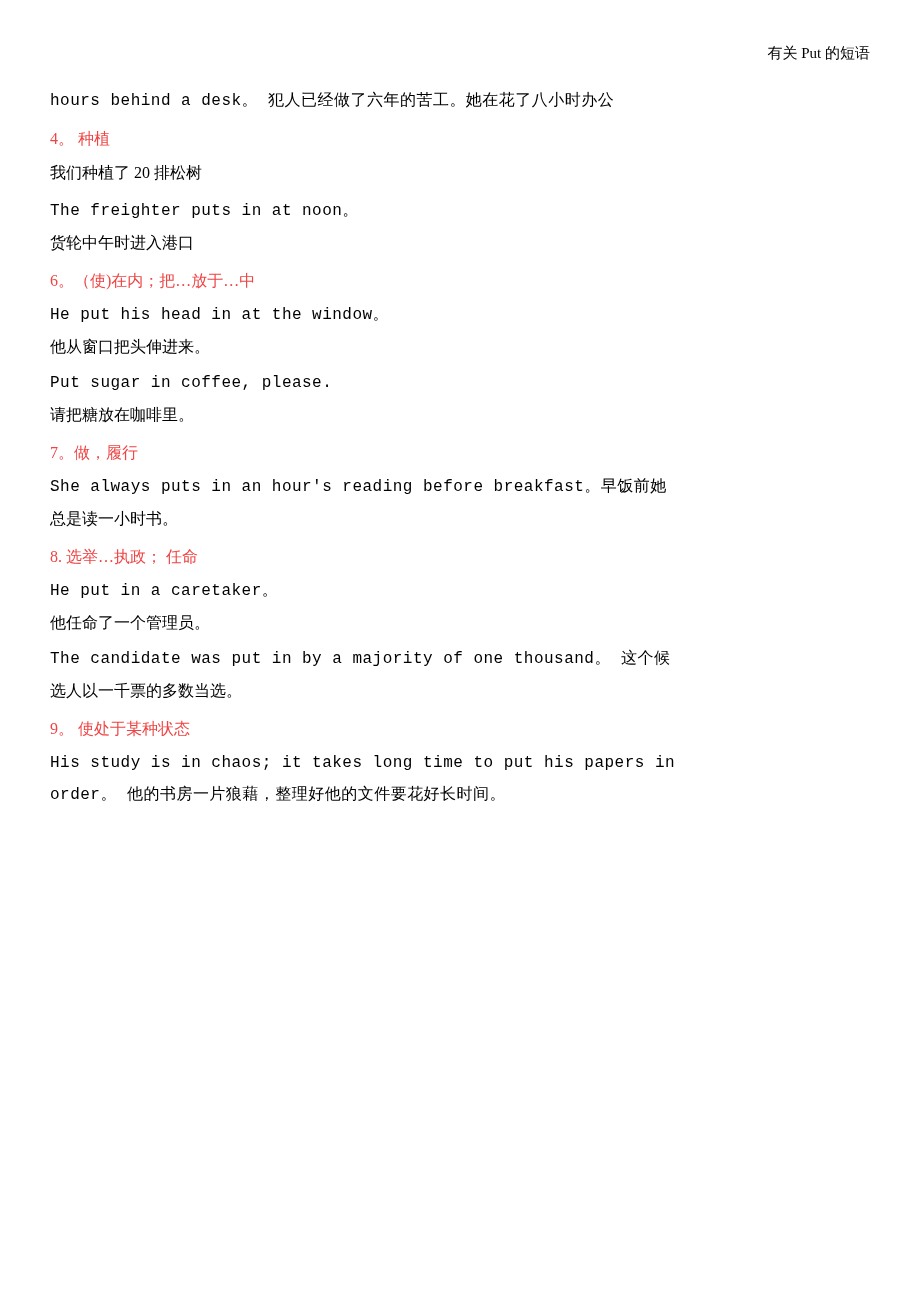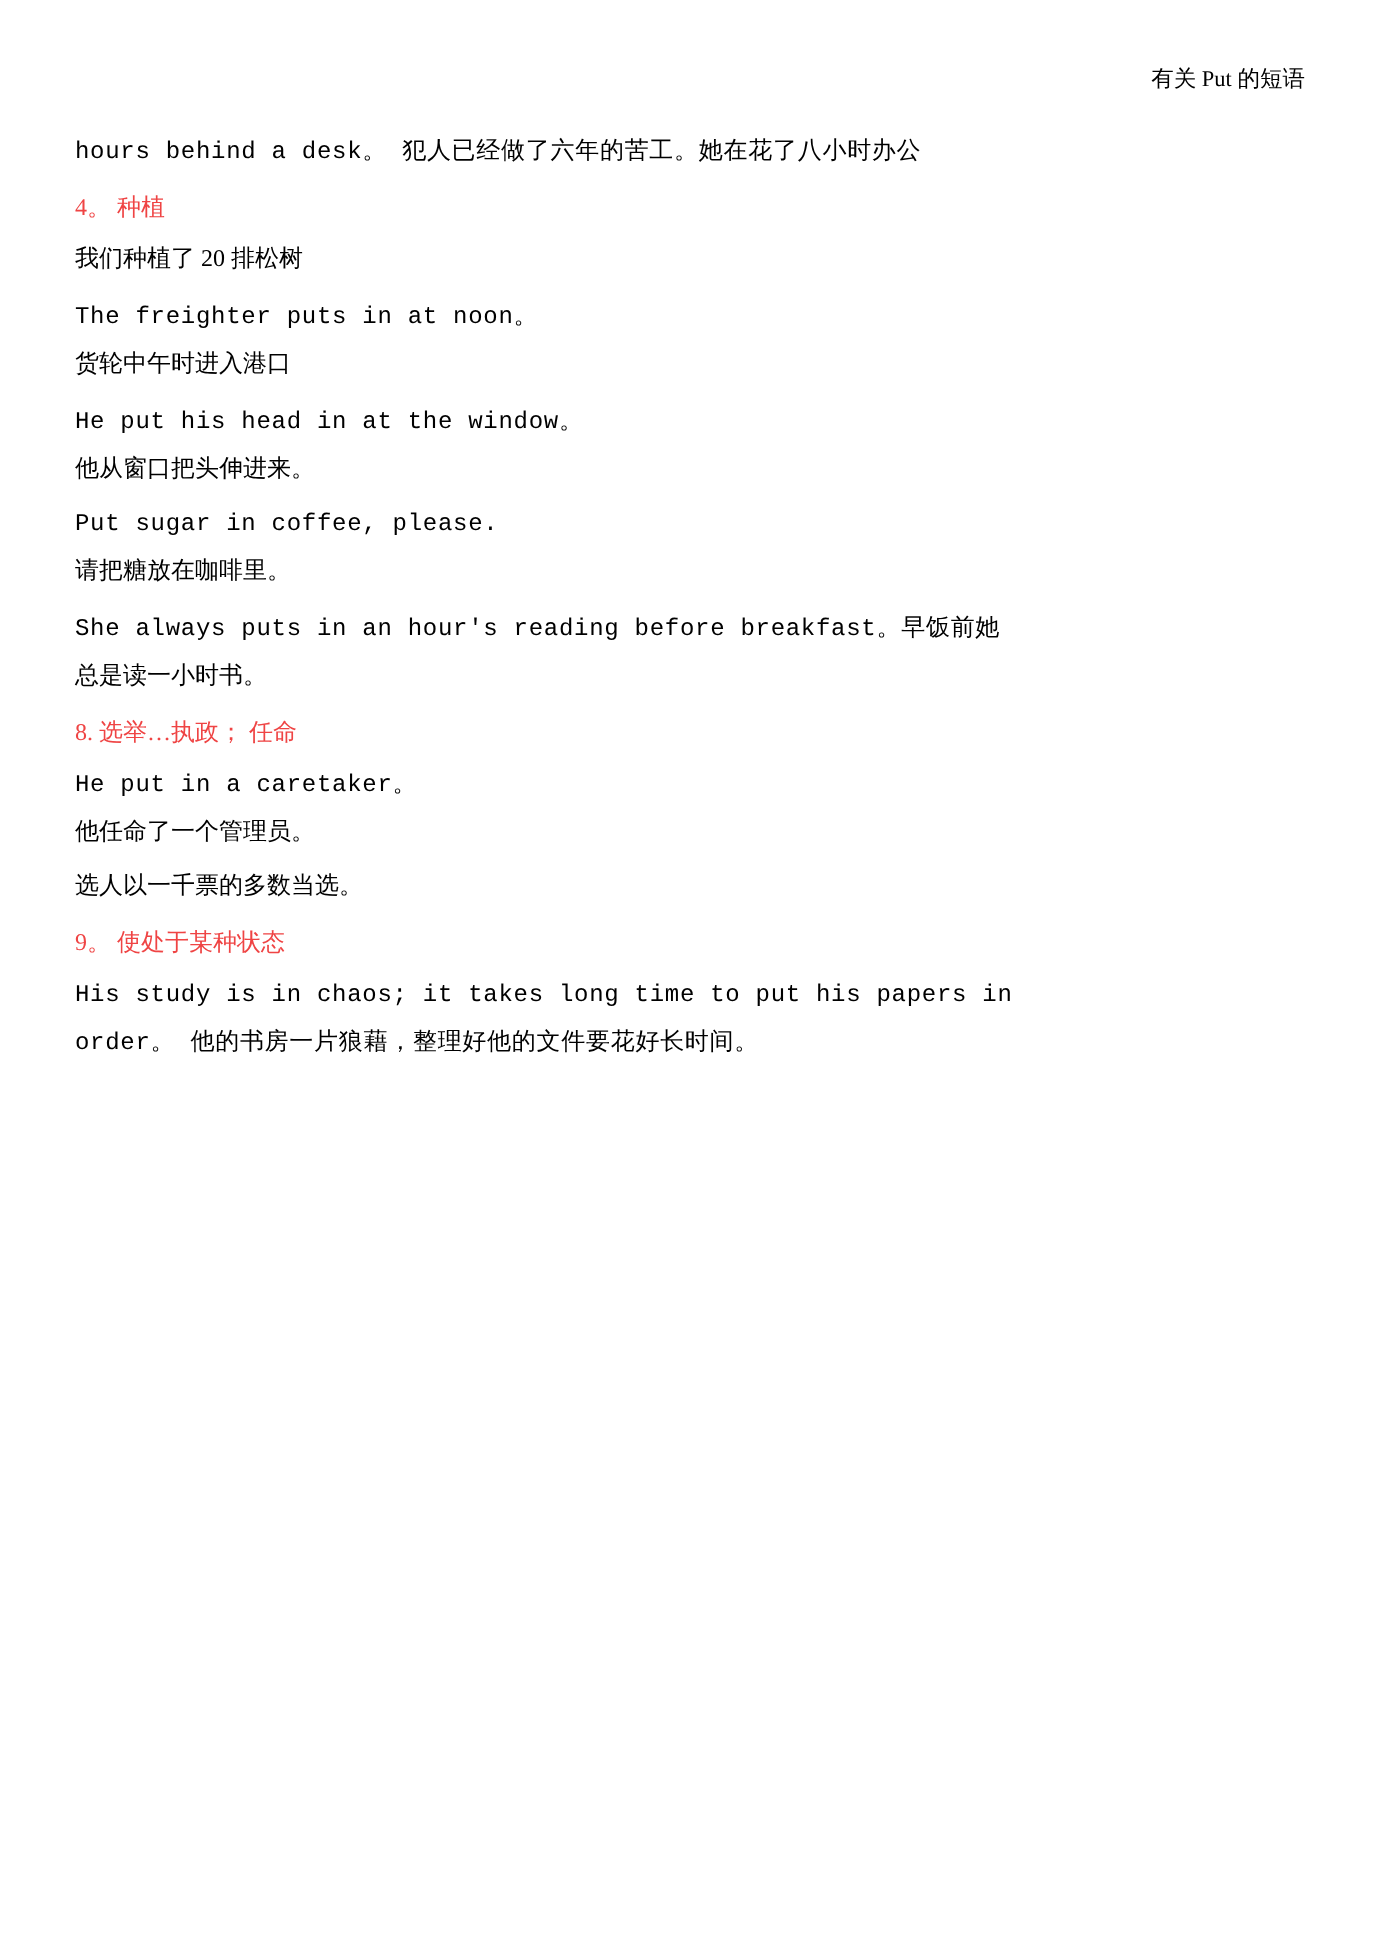--- a/index.html
+++ b/index.html
@@ -83,37 +83,40 @@
     <p class="section-heading">4。  种植</p>
     <p class="zh-text">我们种植了 20 排松树</p>
   </div>
 
   <div class="content-block">
     <p class="en-text">The freighter puts in at noon。</p>
     <p class="zh-text">货轮中午时进入港口</p>
   </div>
 
   <div class="content-block">
+    <p class="section-heading">6。（使)在内；把…放于…中</p>
     <p class="en-text">He put his head in at the window。</p>
     <p class="zh-text">他从窗口把头伸进来。</p>
     <div class="spacer"></div>
     <p class="en-text">Put sugar in coffee,  please.</p>
     <p class="zh-text">请把糖放在咖啡里。</p>
   </div>
 
   <div class="content-block">
+    <p class="section-heading">7。做，履行</p>
     <p class="en-text">She always puts in an hour's reading before breakfast。早饭前她</p>
     <p class="zh-text">总是读一小时书。</p>
   </div>
 
   <div class="content-block">
     <p class="section-heading">8.  选举…执政；  任命</p>
     <p class="en-text">He put in a caretaker。</p>
     <p class="zh-text">他任命了一个管理员。</p>
     <div class="spacer"></div>
+    <p class="en-text">The candidate was put in by a majority of one thousand。 这个候</p>
     <p class="zh-text">选人以一千票的多数当选。</p>
   </div>
 
   <div class="content-block">
     <p class="section-heading">9。  使处于某种状态</p>
     <p class="en-text">His study is in chaos;  it takes long time to put his papers in</p>
     <p class="en-text">order。 他的书房一片狼藉，整理好他的文件要花好长时间。</p>
   </div>
 
 </div>

